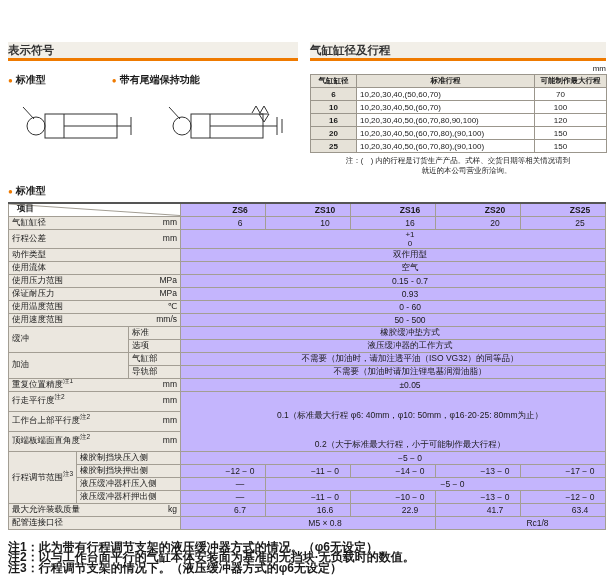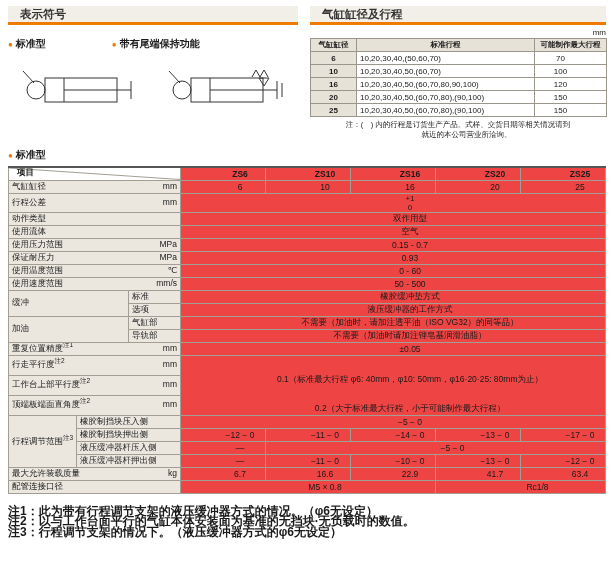--- a/index.html
+++ b/index.html
@@ -7,21 +7,21 @@
   body {
     width:614px; height:578px; overflow:hidden;
     font-family:"Liberation Sans","DejaVu Sans",sans-serif;
     color:#1a1a1a;
   }
   .page { width:614px; height:578px; padding:6px 8px 0; }
 
   .sec-bar {
     background:#f2efe8; border-bottom:3px solid #ef7a00;
     font-weight:bold; font-size:11.5px; line-height:14px;
-    padding:1px 12px; color:#333;
+    padding:1px 0; color:#333;margin-top:36px;
   }
 
   .top { display:flex; gap:12px; margin-bottom:8px; }
   .col-left { width:290px; }
   .col-right { width:296px; }
 
   .bullet-row { display:flex; margin-top:12px; font-size:10px; font-weight:bold; }
   .bullet-item { display:flex; align-items:center; }
   .bullet-item.second { margin-left:66px; }
   .bullet { color:#ef7a00; font-size:8px; margin-right:3px; }
@@ -42,21 +42,21 @@
   .bt td.std { padding-left:3px; text-align:left; }
   .bt td.max { text-align:center; padding-right:20px; }
   .bt-note { font-size:7.5px; line-height:10px; margin-top:3px;text-align:center; }
   .bt-note .l2 { padding-left:17px; }
 
   .sub-title { display:flex; align-items:center; font-size:10px; font-weight:bold; margin:8px 0 4px; }
 
   .st { width:598px; font-size:8.5px; border-top:2px solid #555; }
   .st td { border:1px solid #a39e94; height:13px; padding:0 2px; overflow:hidden; white-space:nowrap; }
   .st .lbl { background:#ebe7df; text-align:left; padding-left:3px; }
-  .st .val { text-align:center; background:#ef4444;padding-left:36px; }
+  .st .val { text-align:center; background:#c4b5fd;padding-left:36px; }
   .st .model { font-weight:bold; text-align:center; }
   .st .unit { float:right; padding-right:1px; }
   .st .wrap { white-space:normal; line-height:10px; }
   sup { font-size:6.5px; vertical-align:super; line-height:0; }
 
   .corner { position:relative; height:20px; }
   .corner .diag { position:absolute; left:0; top:0; width:100%; height:100%; }
   .corner .c-top { position:absolute; top:11px; right:8px; font-weight:bold; }
   .corner .c-bot { position:absolute; bottom:1px; left:8px; font-weight:bold; }
 

